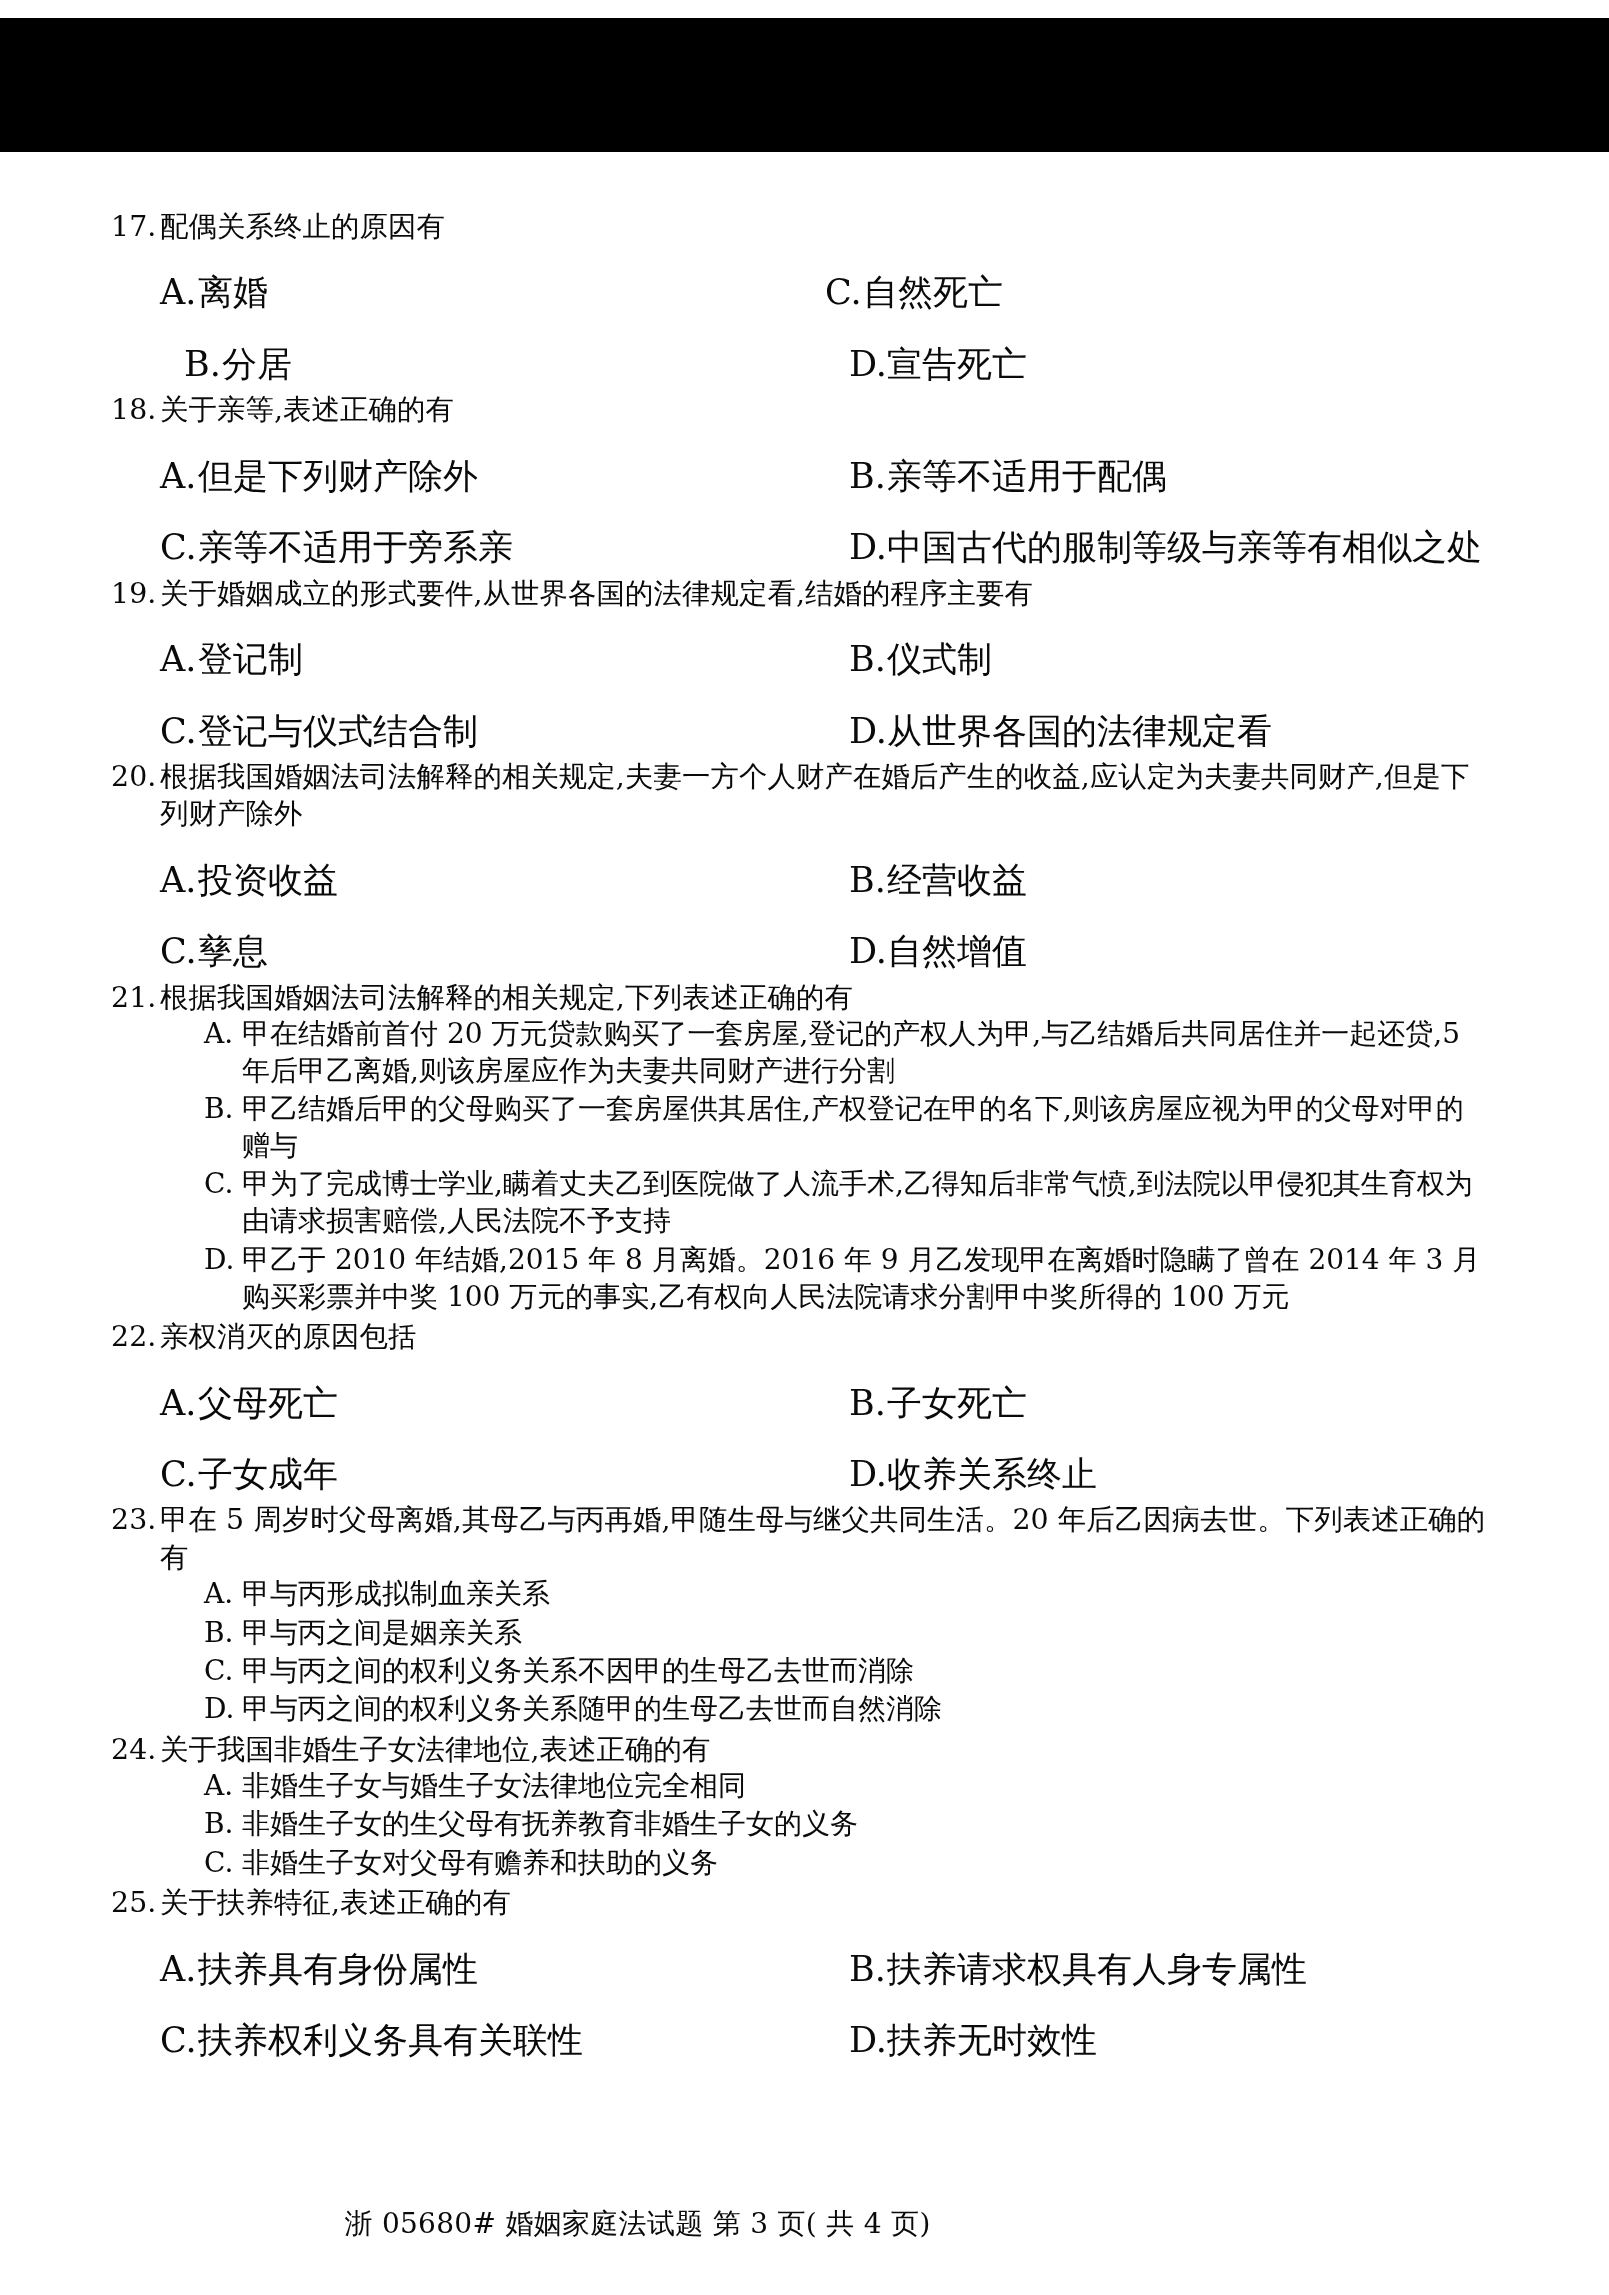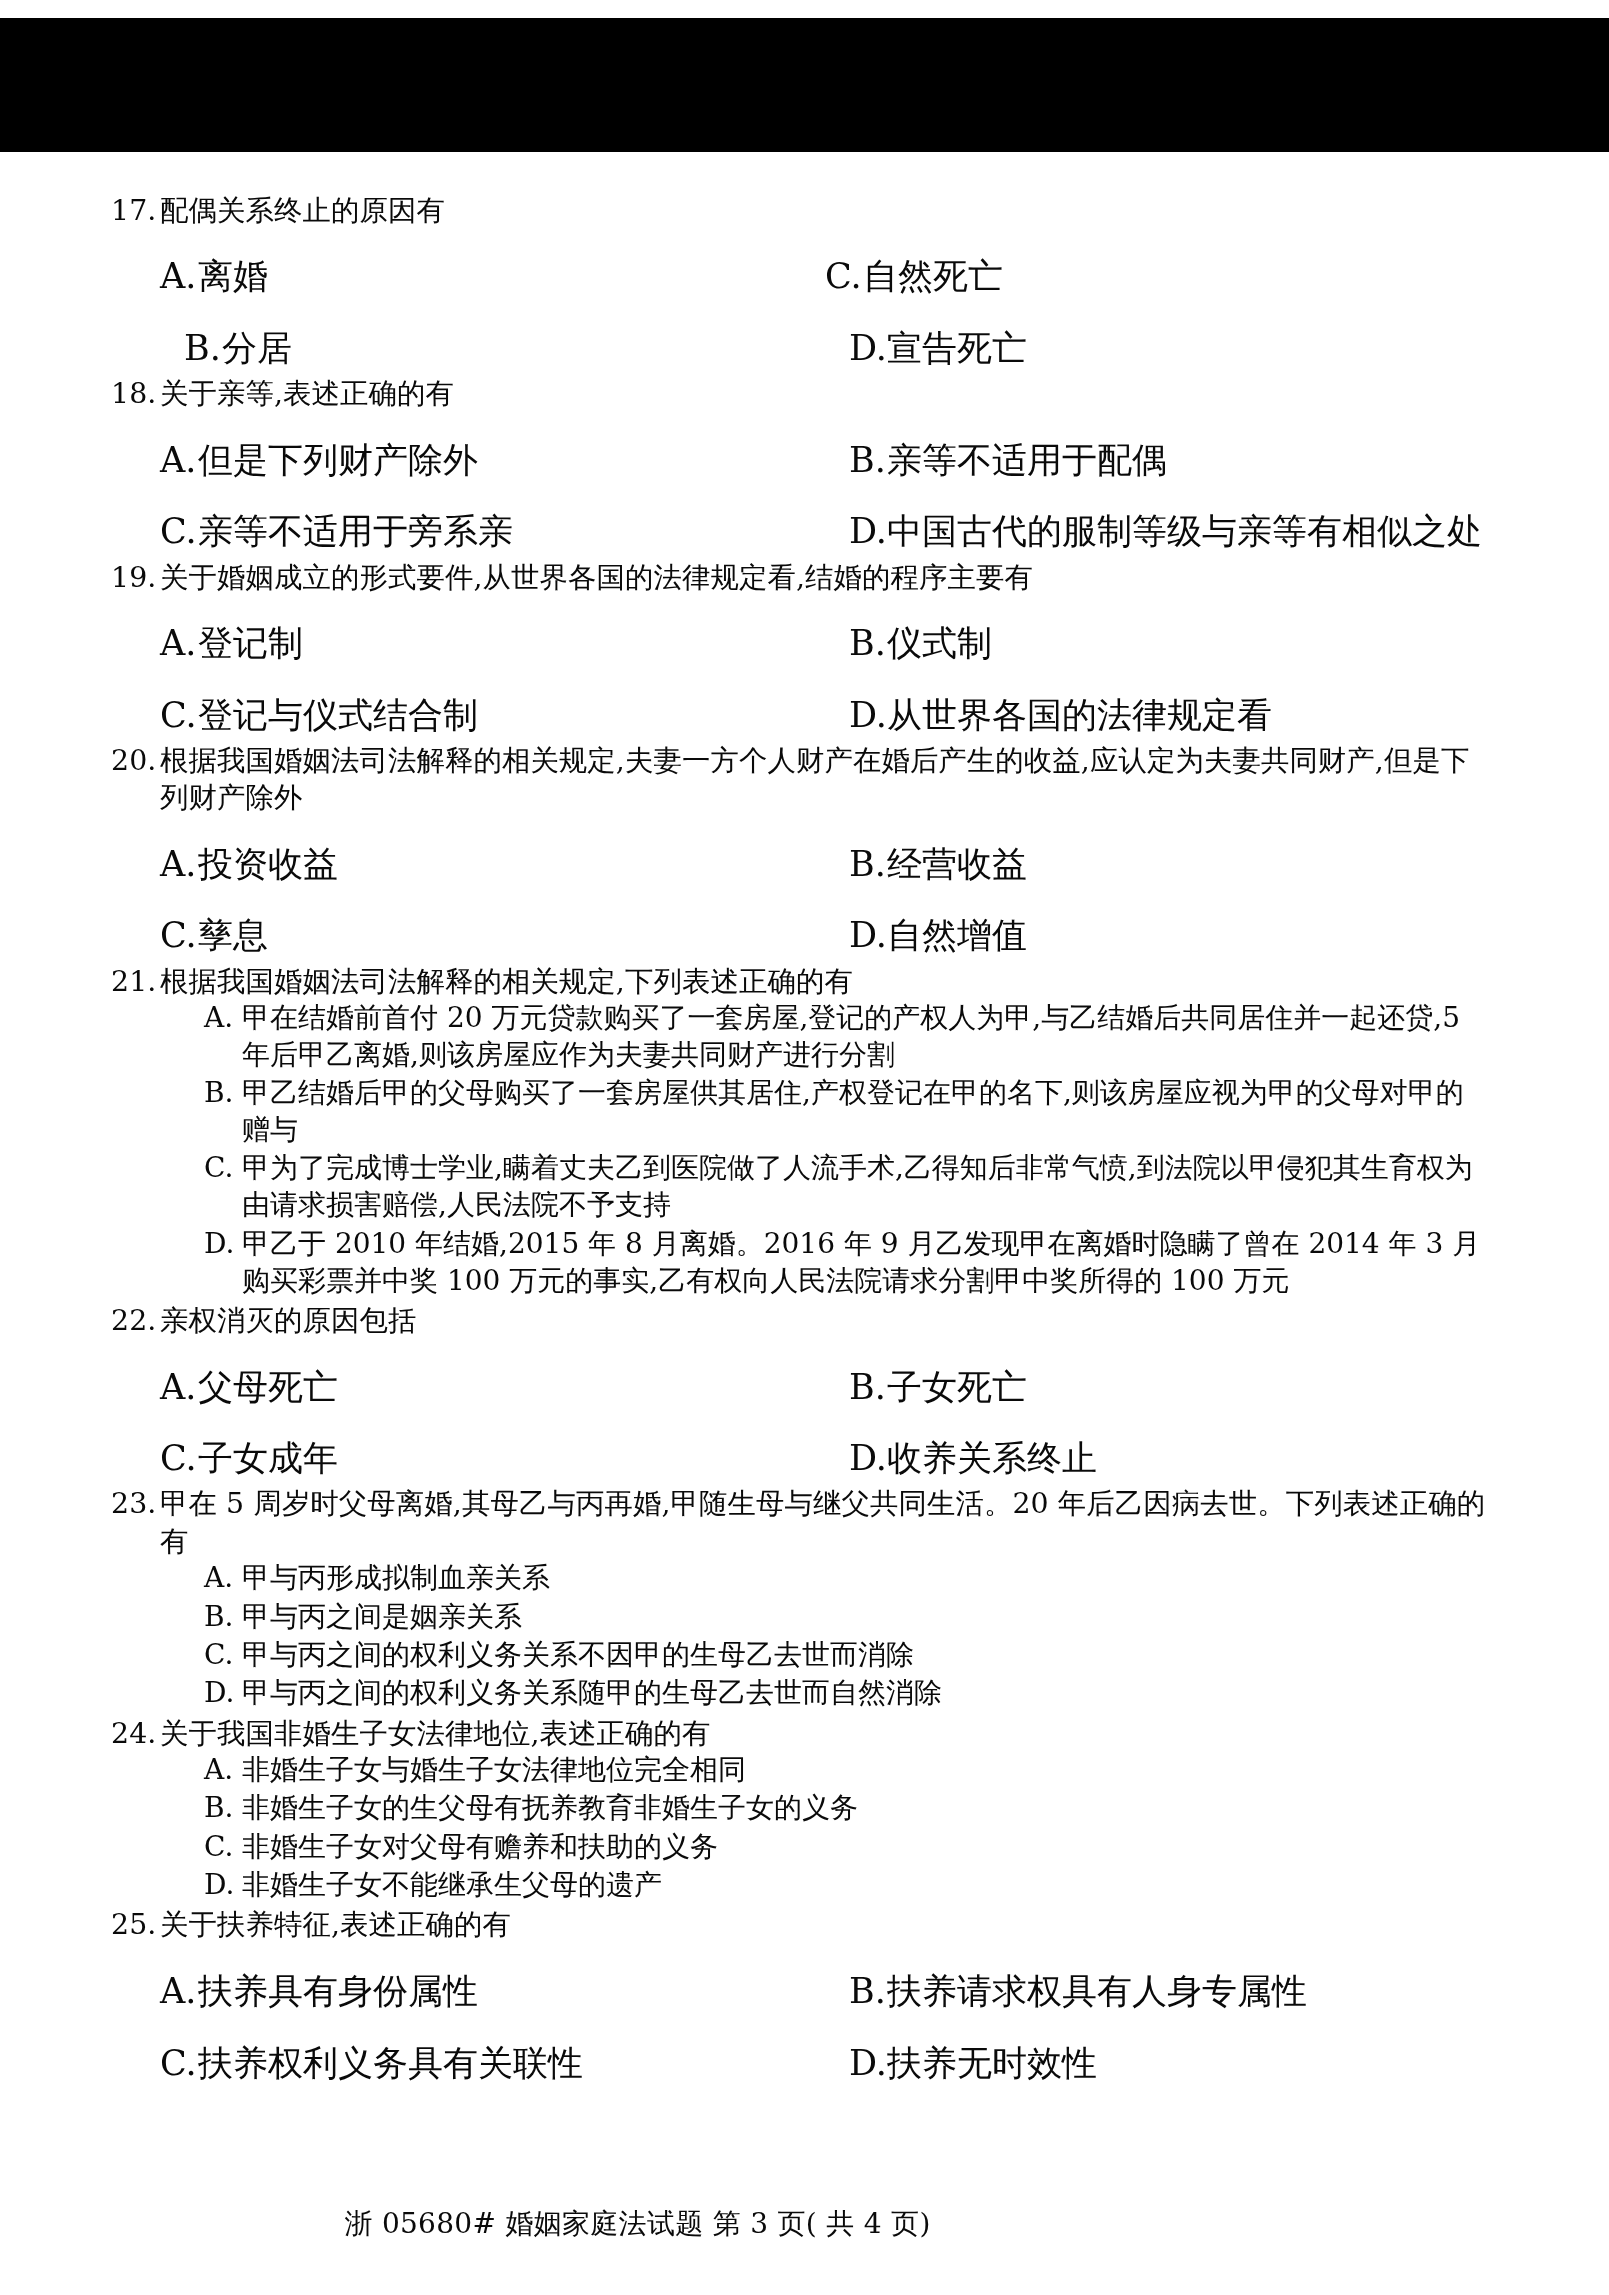--- a/index.html
+++ b/index.html
@@ -28,21 +28,21 @@
   }
 
   
   .page {
     position: absolute;
     left: 0;
     top: 152px;
     width: 1609px;
     height: 1919px;
     box-sizing: border-box;
-    padding: 40px 119px 0 111px;
+    padding: 56px 119px 0 111px;
   }
 
   .q {
     position: relative;
     margin-bottom: 2.6px;
   }
 
   
   .stem {
     font-size: 28.4px;
@@ -181,21 +181,20 @@
       <div class="opt"><span class="optlet">D.</span><span>甲与丙之间的权利义务关系随甲的生母乙去世而自然消除</span></div>
     </div>
   </div>
 
   <div class="q">
     <div class="stem"><span class="qnum">24.</span><span>关于我国非婚生子女法律地位,表述正确的有</span></div>
     <div class="opts-1col">
       <div class="opt"><span class="optlet">A.</span><span>非婚生子女与婚生子女法律地位完全相同</span></div>
       <div class="opt"><span class="optlet">B.</span><span>非婚生子女的生父母有抚养教育非婚生子女的义务</span></div>
       <div class="opt"><span class="optlet">C.</span><span>非婚生子女对父母有赡养和扶助的义务</span></div>
-      <div class="opt"><span class="optlet">D.</span><span>非婚生子女不能继承生父母的遗产</span></div>
     </div>
   </div>
 
   <div class="q">
     <div class="stem"><span class="qnum">25.</span><span>关于扶养特征,表述正确的有</span></div>
     <div class="opts-2col">
       <div class="opt"><span class="optlet">A.</span><span>扶养具有身份属性</span></div>
       <div class="opt col-b"><span class="optlet">B.</span><span>扶养请求权具有人身专属性</span></div>
       <div class="opt"><span class="optlet">C.</span><span>扶养权利义务具有关联性</span></div>
       <div class="opt col-b"><span class="optlet">D.</span><span>扶养无时效性</span></div>

